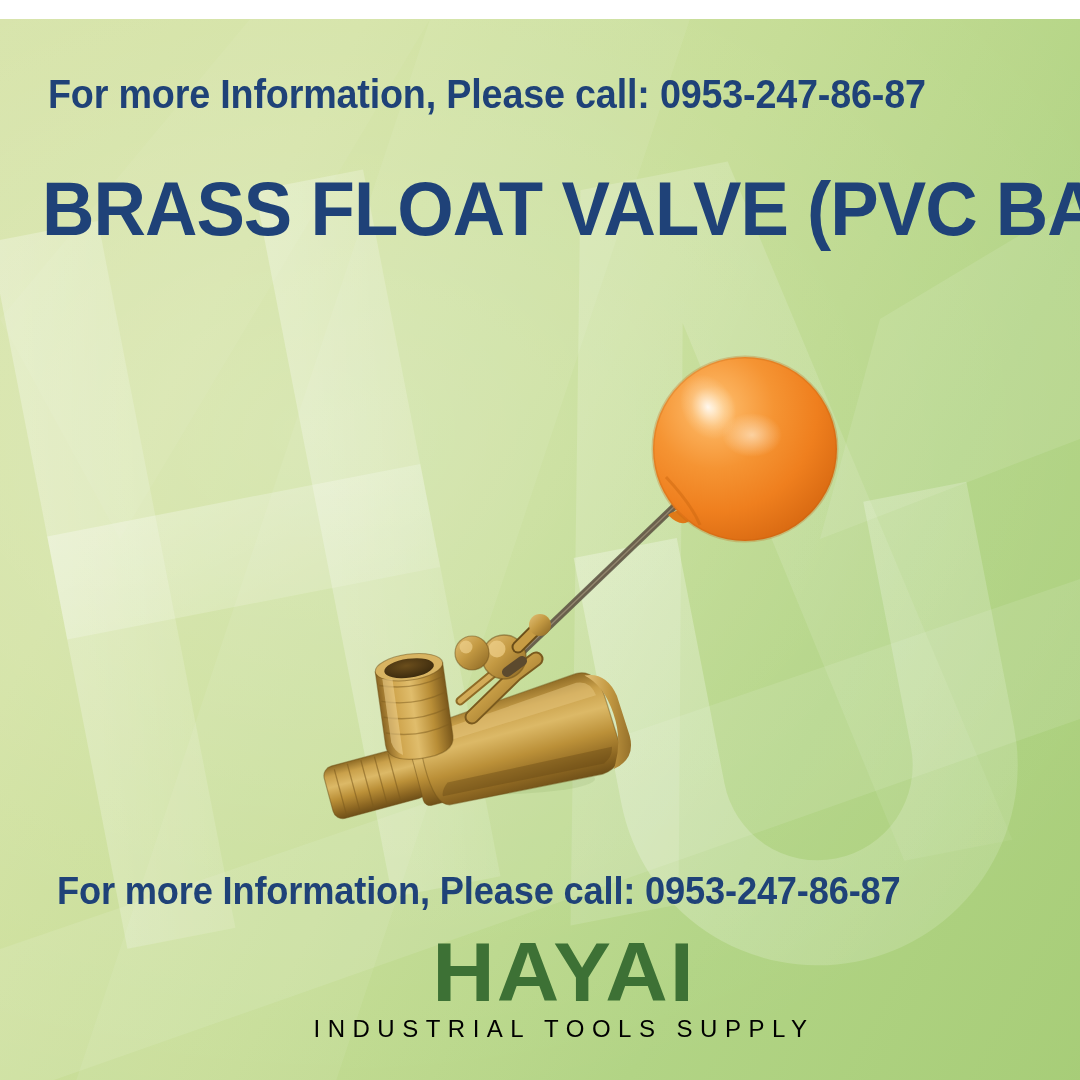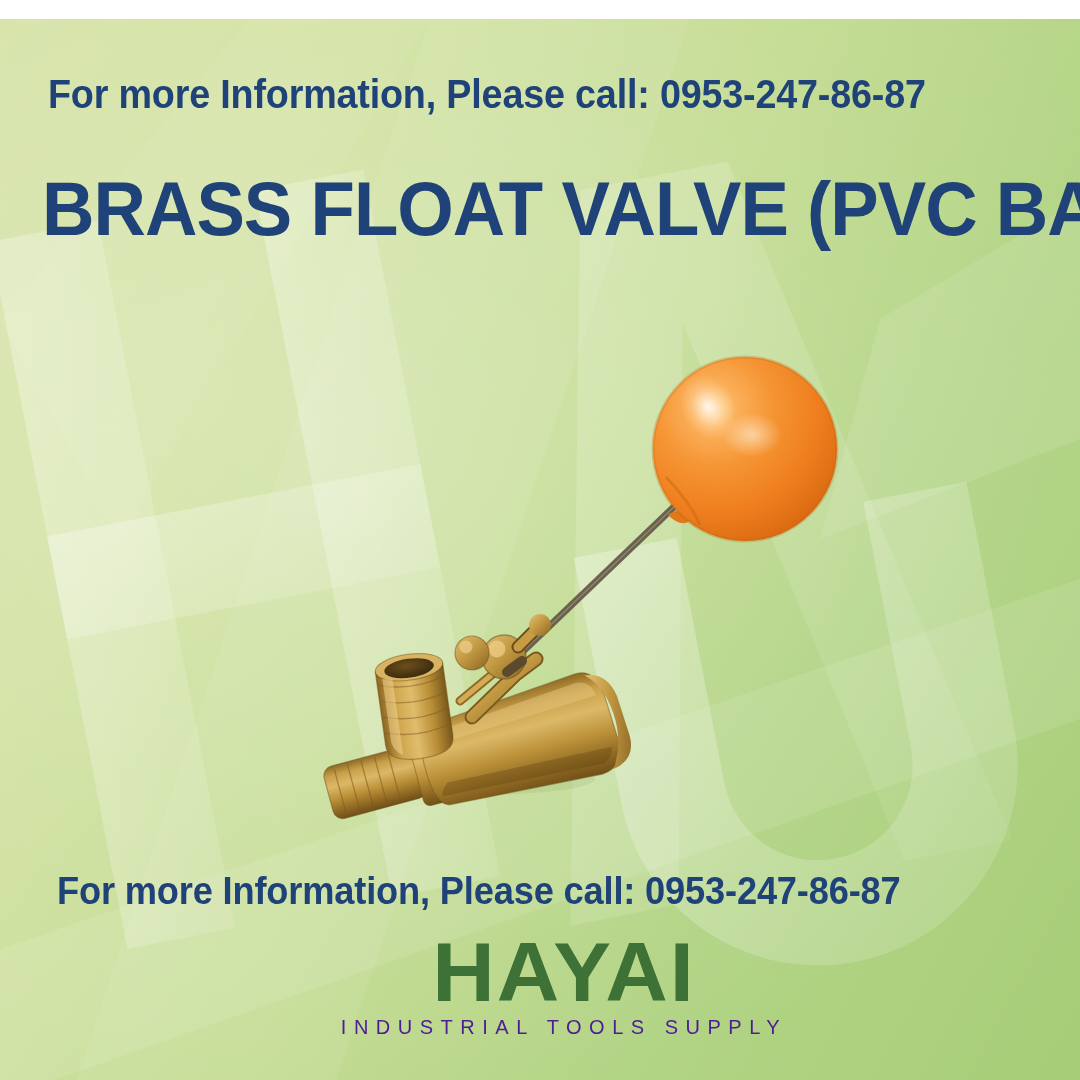--- a/index.html
+++ b/index.html
@@ -104,22 +104,22 @@
     color: #3d7135;
     font-size: 84px;
     font-weight: bold;
     letter-spacing: 2px;
     line-height: 0.92;
     transform: scaleX(1.03);
     display: inline-block;
   }
   .logo-sub {
     margin-top: 6px;
-    color: #4c1d95;
-    font-size: 20px;
+    color: #000000;
+    font-size: 24px;
     font-weight: normal;
     letter-spacing: 7.5px;
     line-height: 1;
   }
 
   
   .product {
     position: absolute;
     left: 300px;
     top: 310px;

